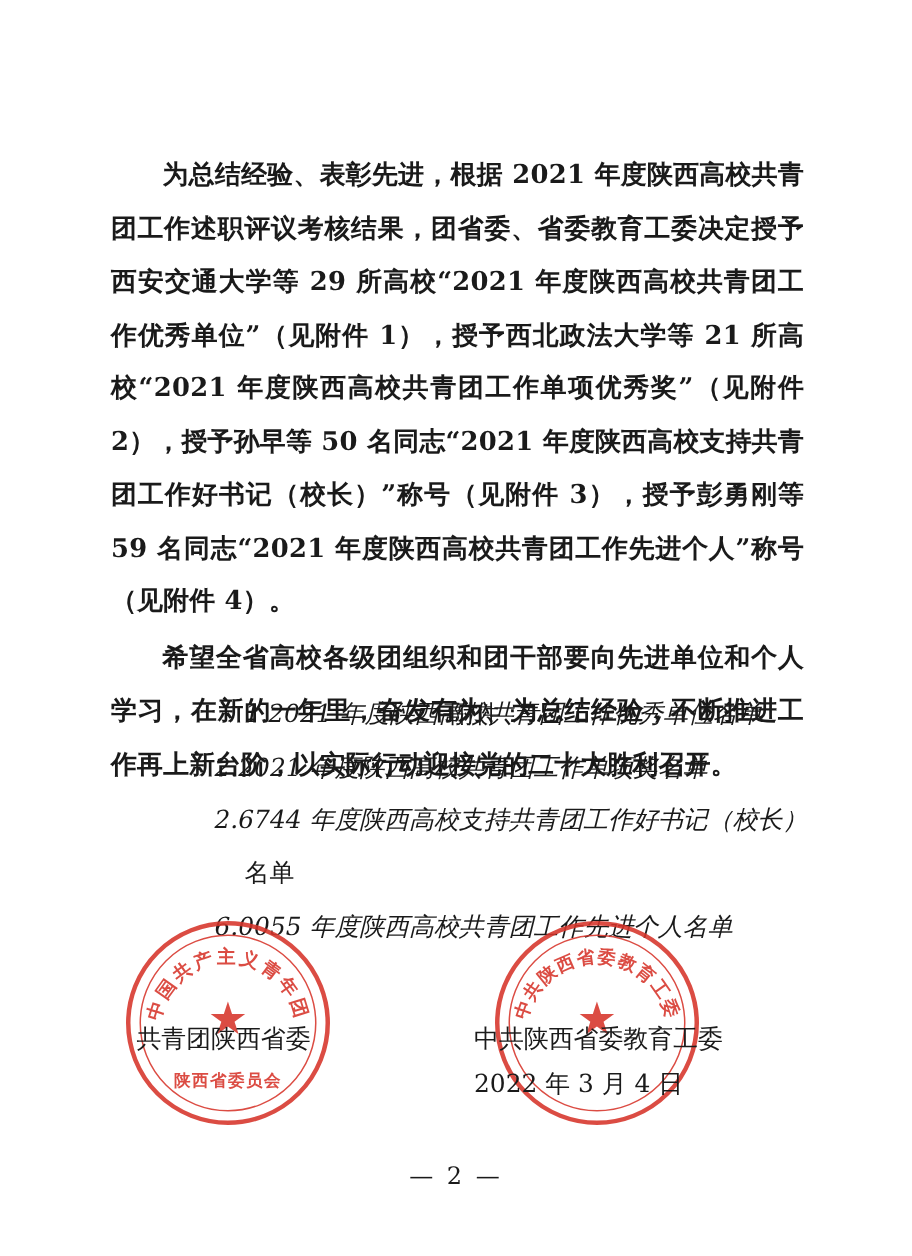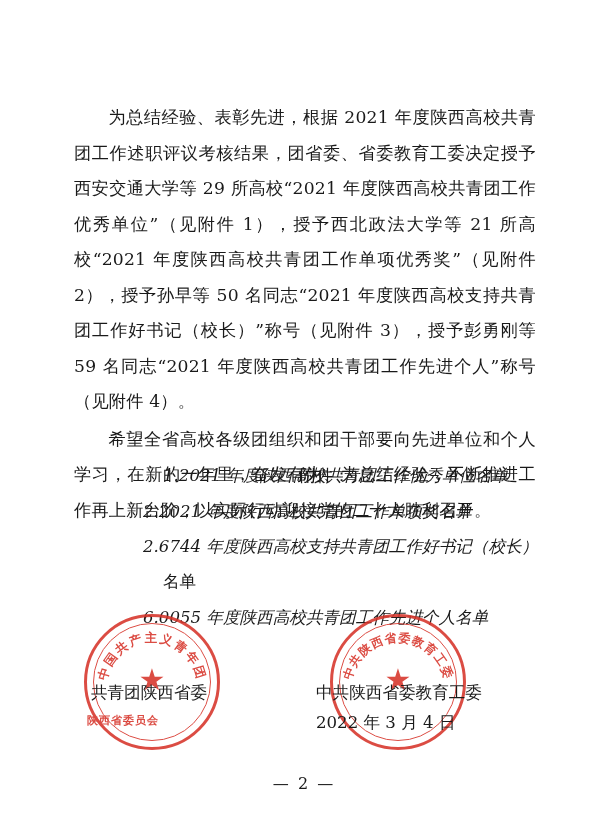--- a/index.html
+++ b/index.html
@@ -19,20 +19,21 @@
     position: absolute;
     top: 0; left: 0;
     width: 608px;
     height: 837px;
   }
   .body-text {
     position: absolute;
     left: 74px;
     top: 100px;
     width: 462px;
+    font-weight: bold;
   }
   p.para {
     margin: 0 0 2px 0;
     font-size: 17.2px;
     line-height: 35.5px;
     text-align: justify;
     text-justify: inter-ideograph;
     text-indent: 2em;
     letter-spacing: 0.2px;
   }
@@ -91,20 +92,21 @@
     left: 0; top: 0;
   }
   .seal-arc text {
     fill: #d7342a;
     font-family: "DejaVu Serif", "Liberation Serif", serif;
     font-weight: bold;
   }
   .seal-bottom-text {
     position: absolute;
     width: 100%;
+    text-align: center;
     color: #d7342a;
     font-size: 11px;
     font-weight: bold;
     letter-spacing: 1px;
   }
   
   .sig {
     position: absolute;
     color: #1a1a1a;
     font-size: 16.6px;

